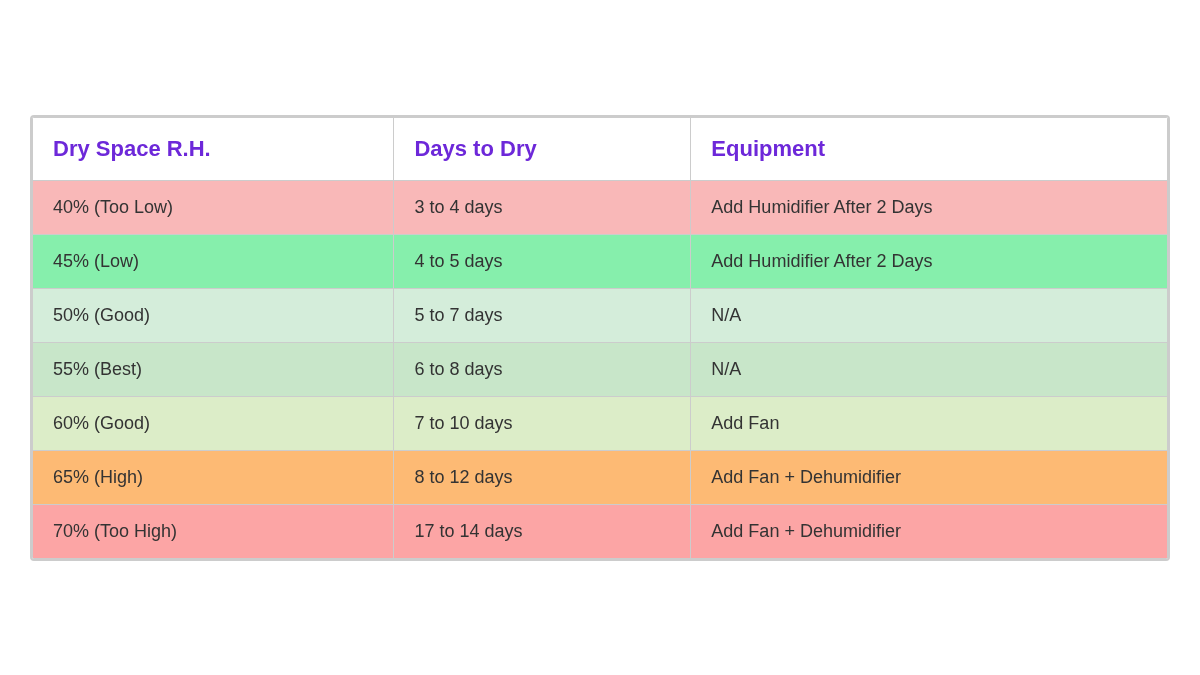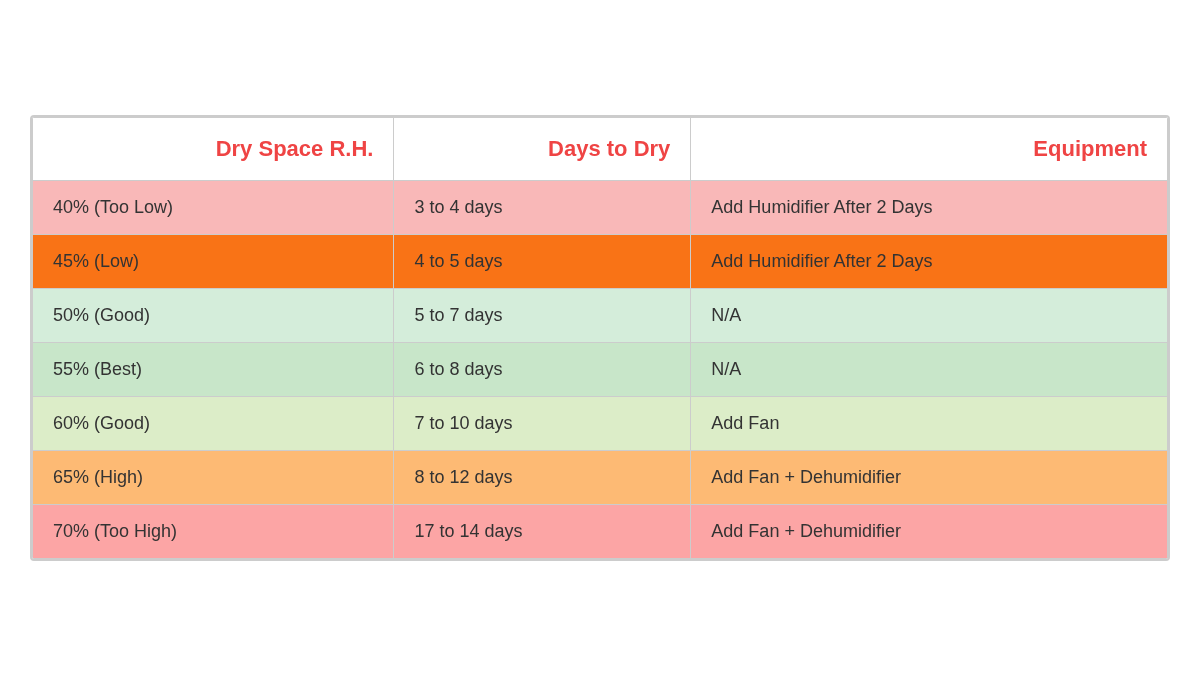--- a/index.html
+++ b/index.html
@@ -44,37 +44,37 @@
       position: relative;
       z-index: 2;
     }
 
     thead tr {
       background: #ffffff;
     }
 
     th {
       padding: 18px 20px;
-      text-align: right;
+      text-align: left;
       font-size: 22px;
       font-weight: bold;
       border: 1.5px solid #ccc;
-      color: #ef4444;
+      color: #6d28d9;
     }
 
     td {
       padding: 16px 20px;
       text-align: left;
       font-size: 18px;
       border: 1.5px solid #ccc;
       color: #333;
     }
 
     .row-red { background-color: #f9b8b8; }
-    .row-yellow-light { background-color: #f97316; }
+    .row-yellow-light { background-color: #86efac; }
     .row-green-light { background-color: #d4edda; margin-top: 45px; }
     .row-green-medium { background-color: #c8e6c9; }
     .row-green-pale { background-color: #dcedc8; }
     .row-yellow { background-color: #fdba74; }
     .row-red-deep { background-color: #fca5a5; }
   </style>
 </head>
 <body>
 
 <div class="table-container">

